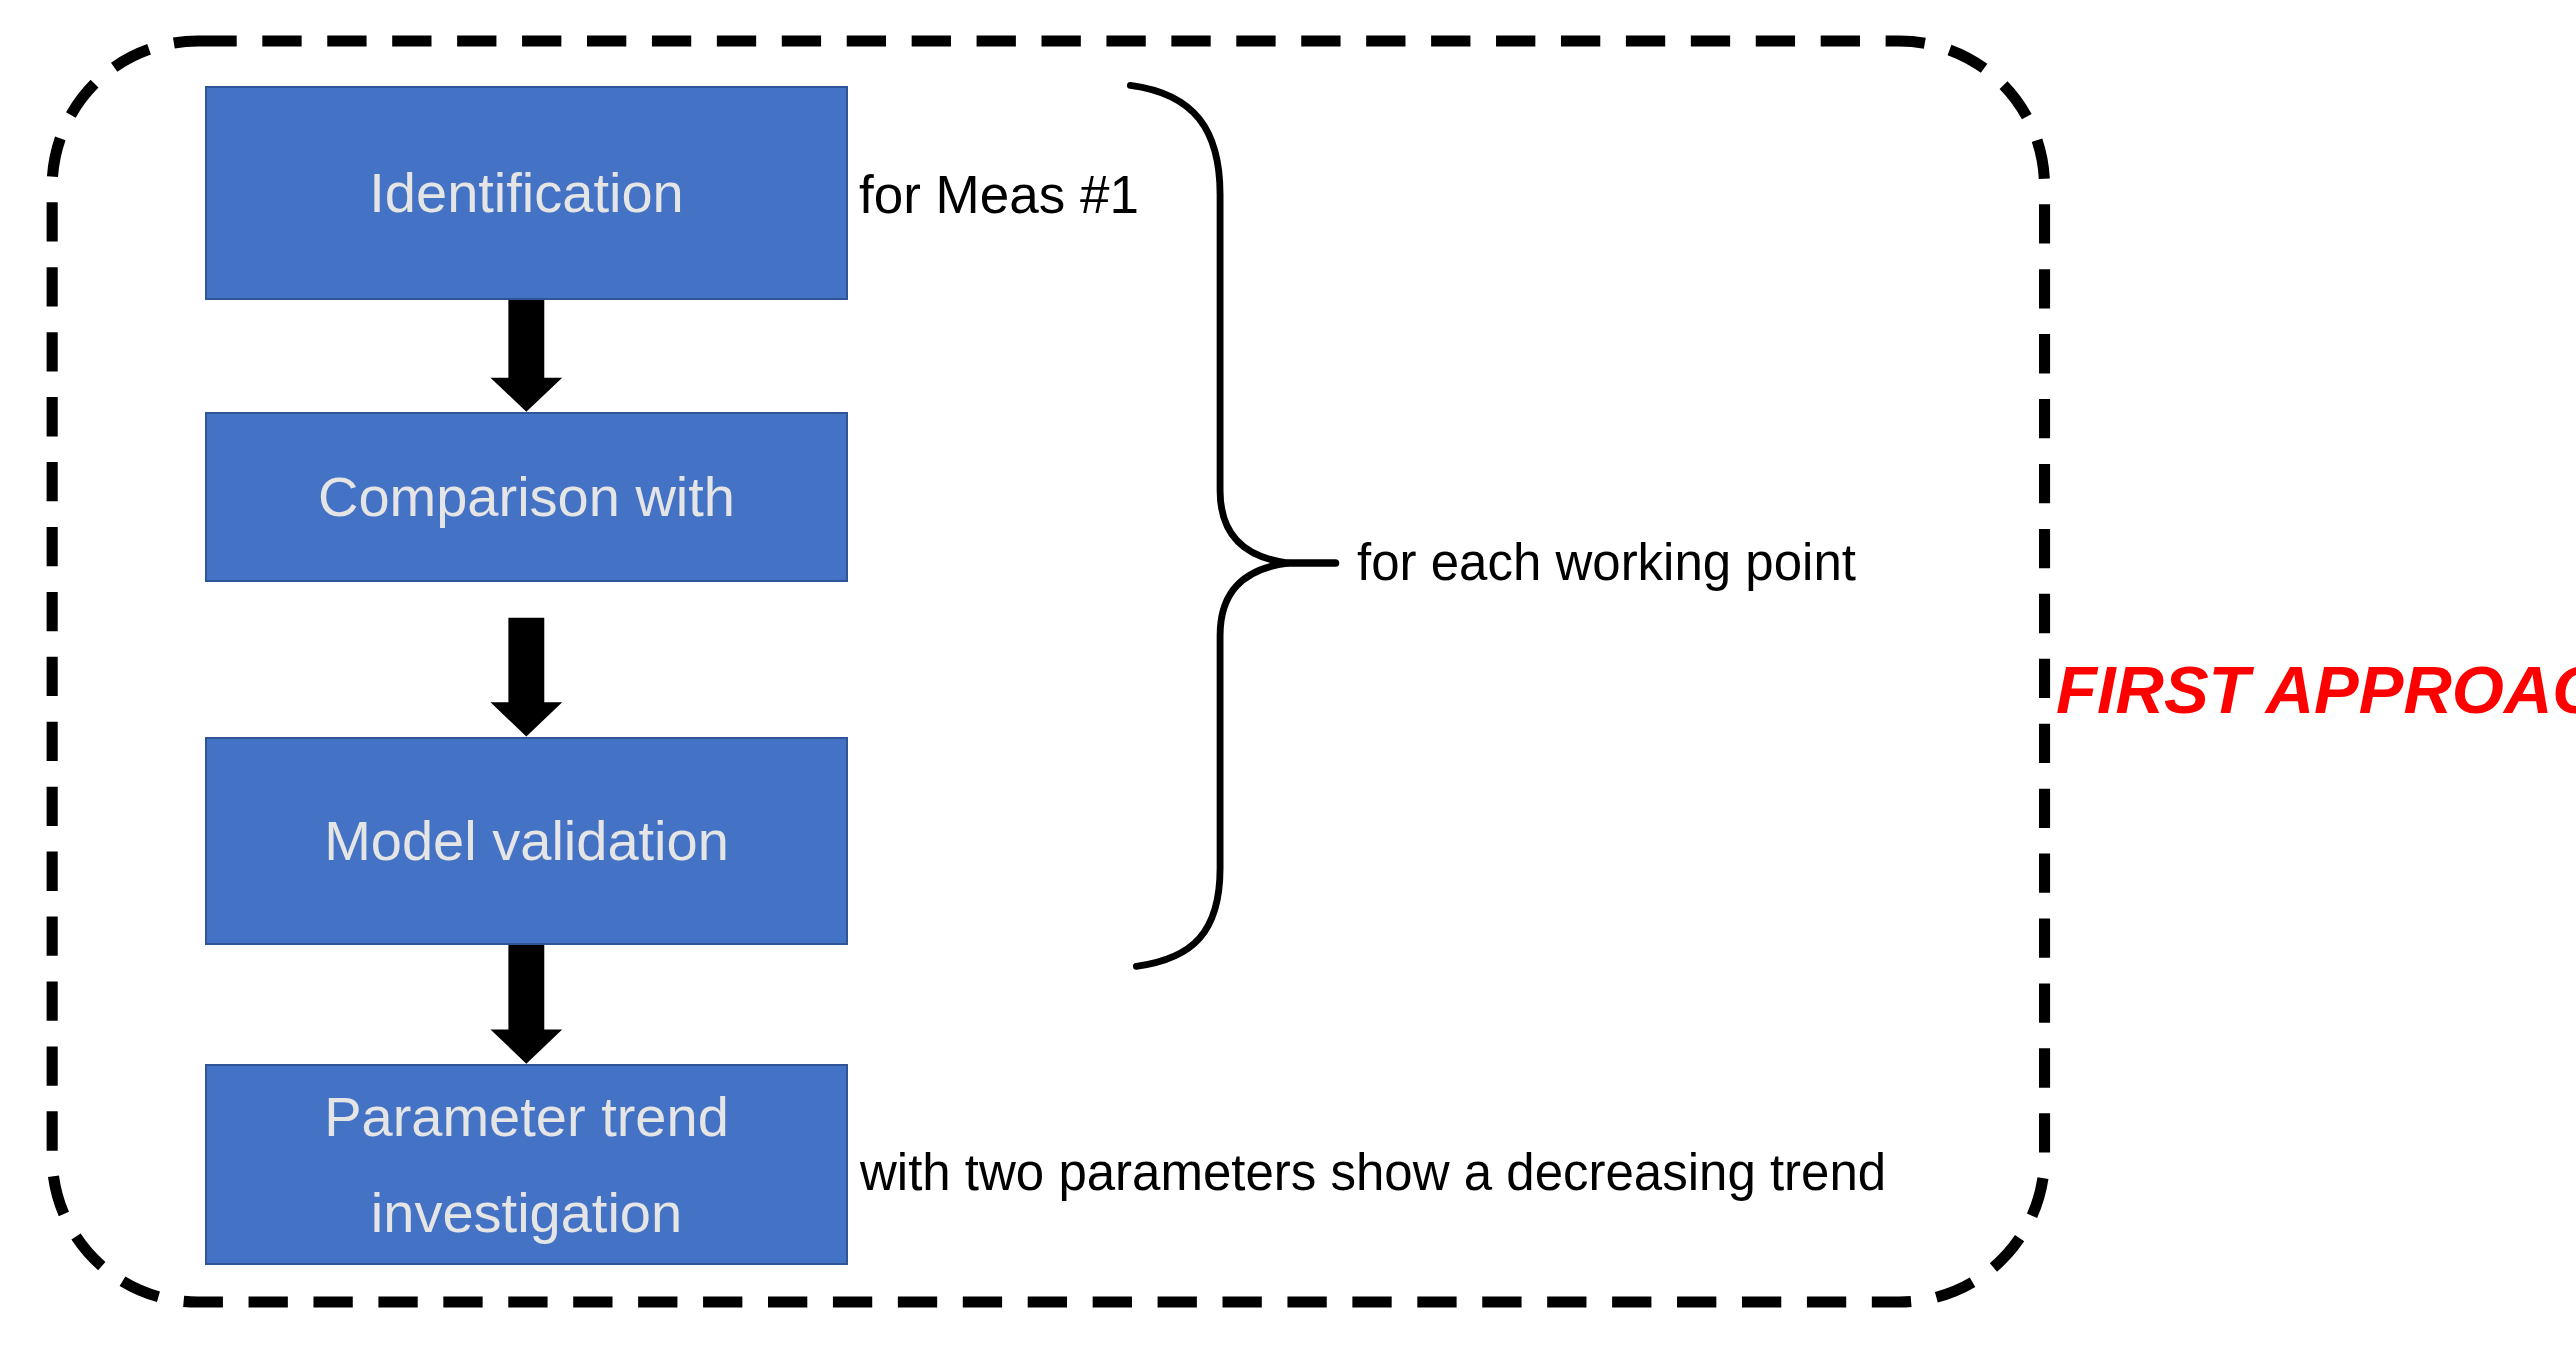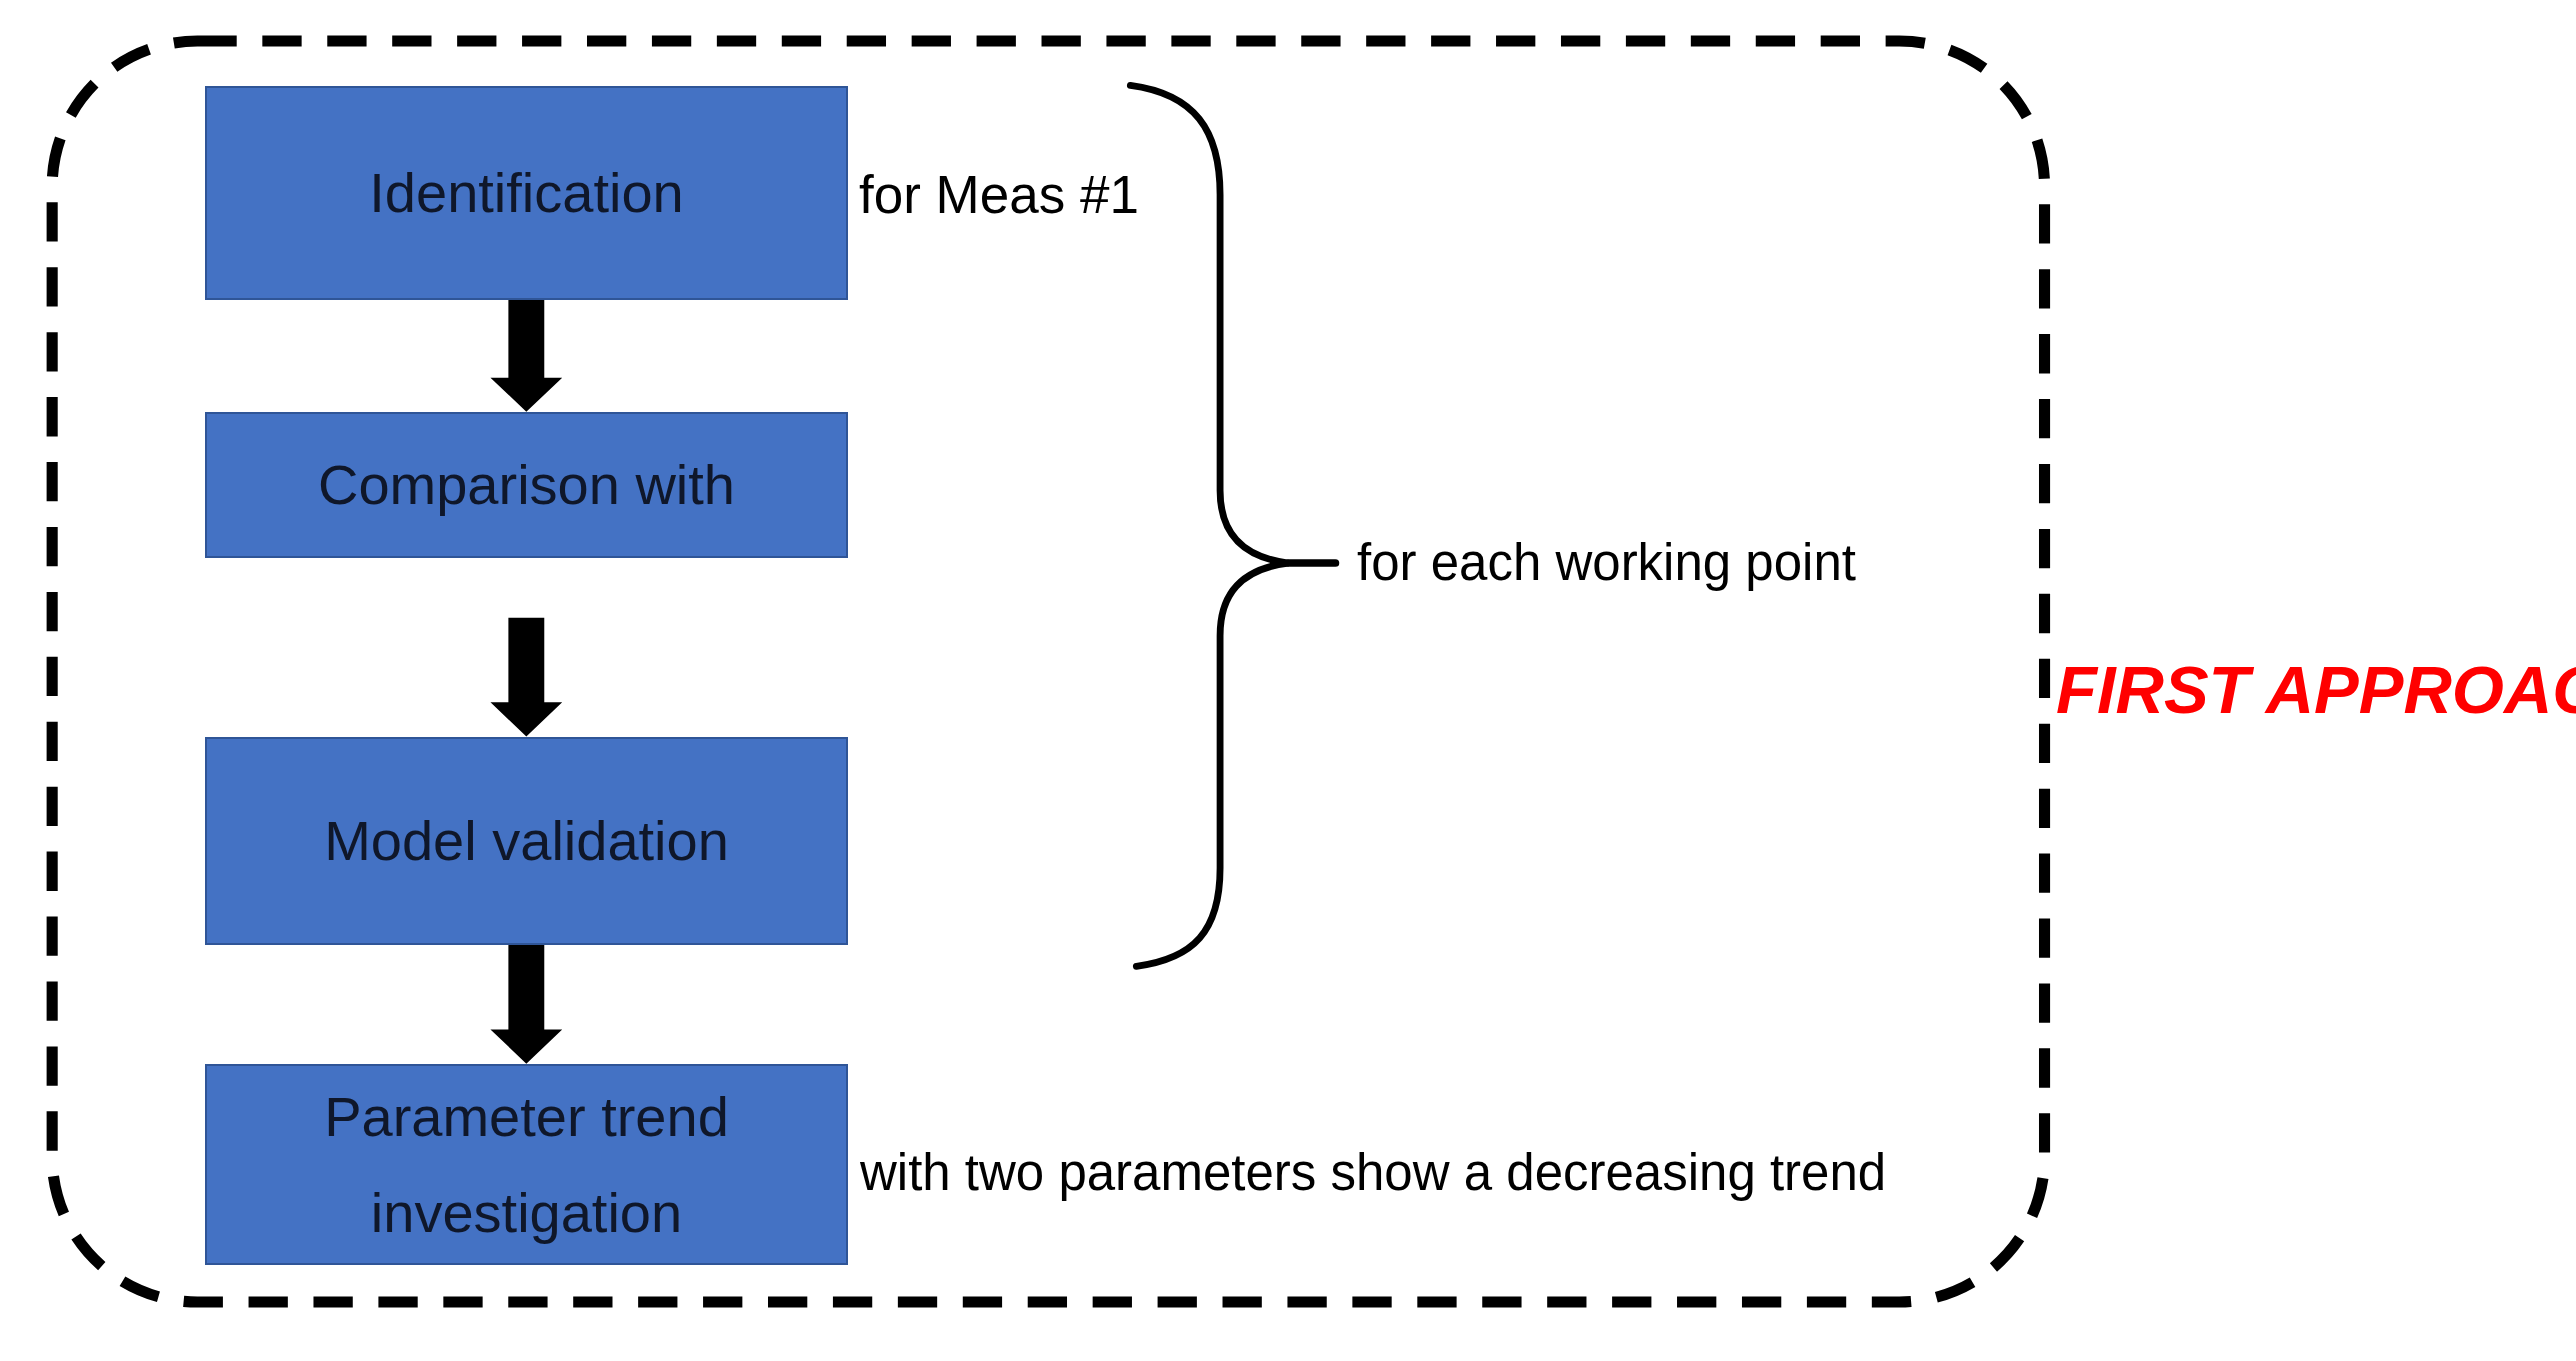--- a/index.html
+++ b/index.html
@@ -25,28 +25,28 @@
     position: absolute;
     left: 205px;
     width: 643px;
     background: #4472C4;
     border: 2.6px solid #2F5597;
     box-sizing: border-box;
     display: flex;
     flex-direction: column;
     align-items: center;
     justify-content: center;
-    color: #0f172a;
+    color: #e5e5e5;
     font-size: 56px;
     line-height: 96px;
     text-align: center;
     white-space: nowrap;
   }
   #box-identification { top: 86px;  height: 214px; }
-  #box-comparison     { top: 412px;  height: 146px; }
+  #box-comparison     { top: 412px;  height: 170px; }
   #box-validation     { top: 737px;  height: 208px; }
   #box-parameter      { top: 1064px; height: 201px; }
 
   .annotation {
     position: absolute;
     color: #000000;
     font-size: 51px;
     line-height: 56px;
     white-space: nowrap;
   }

